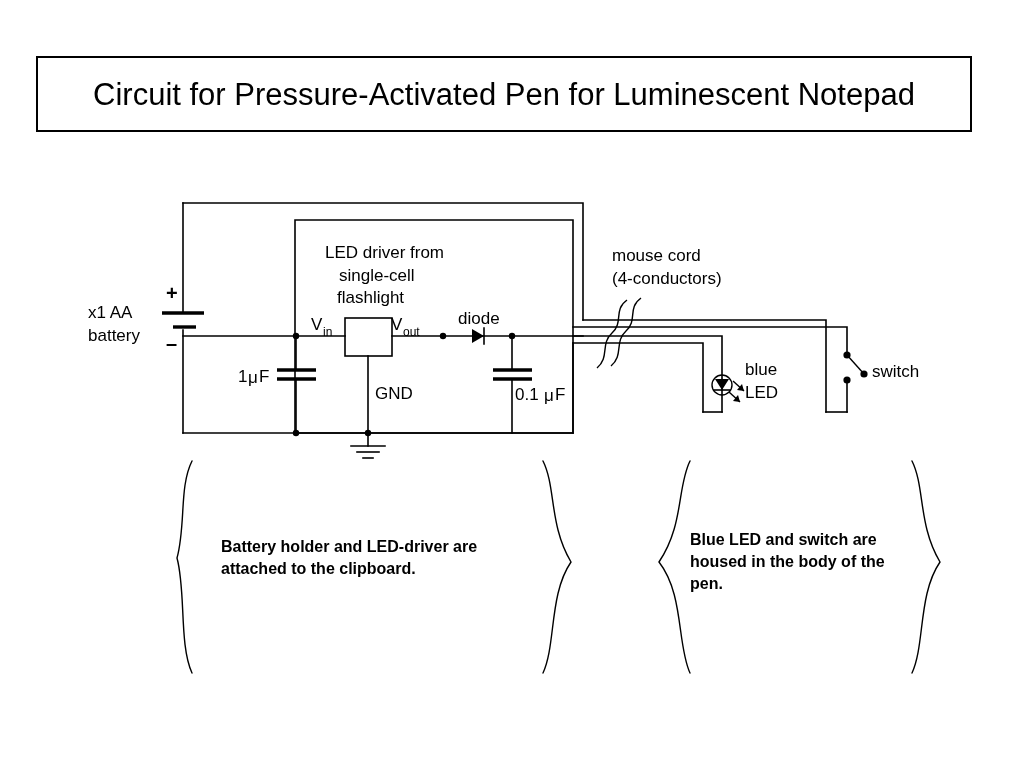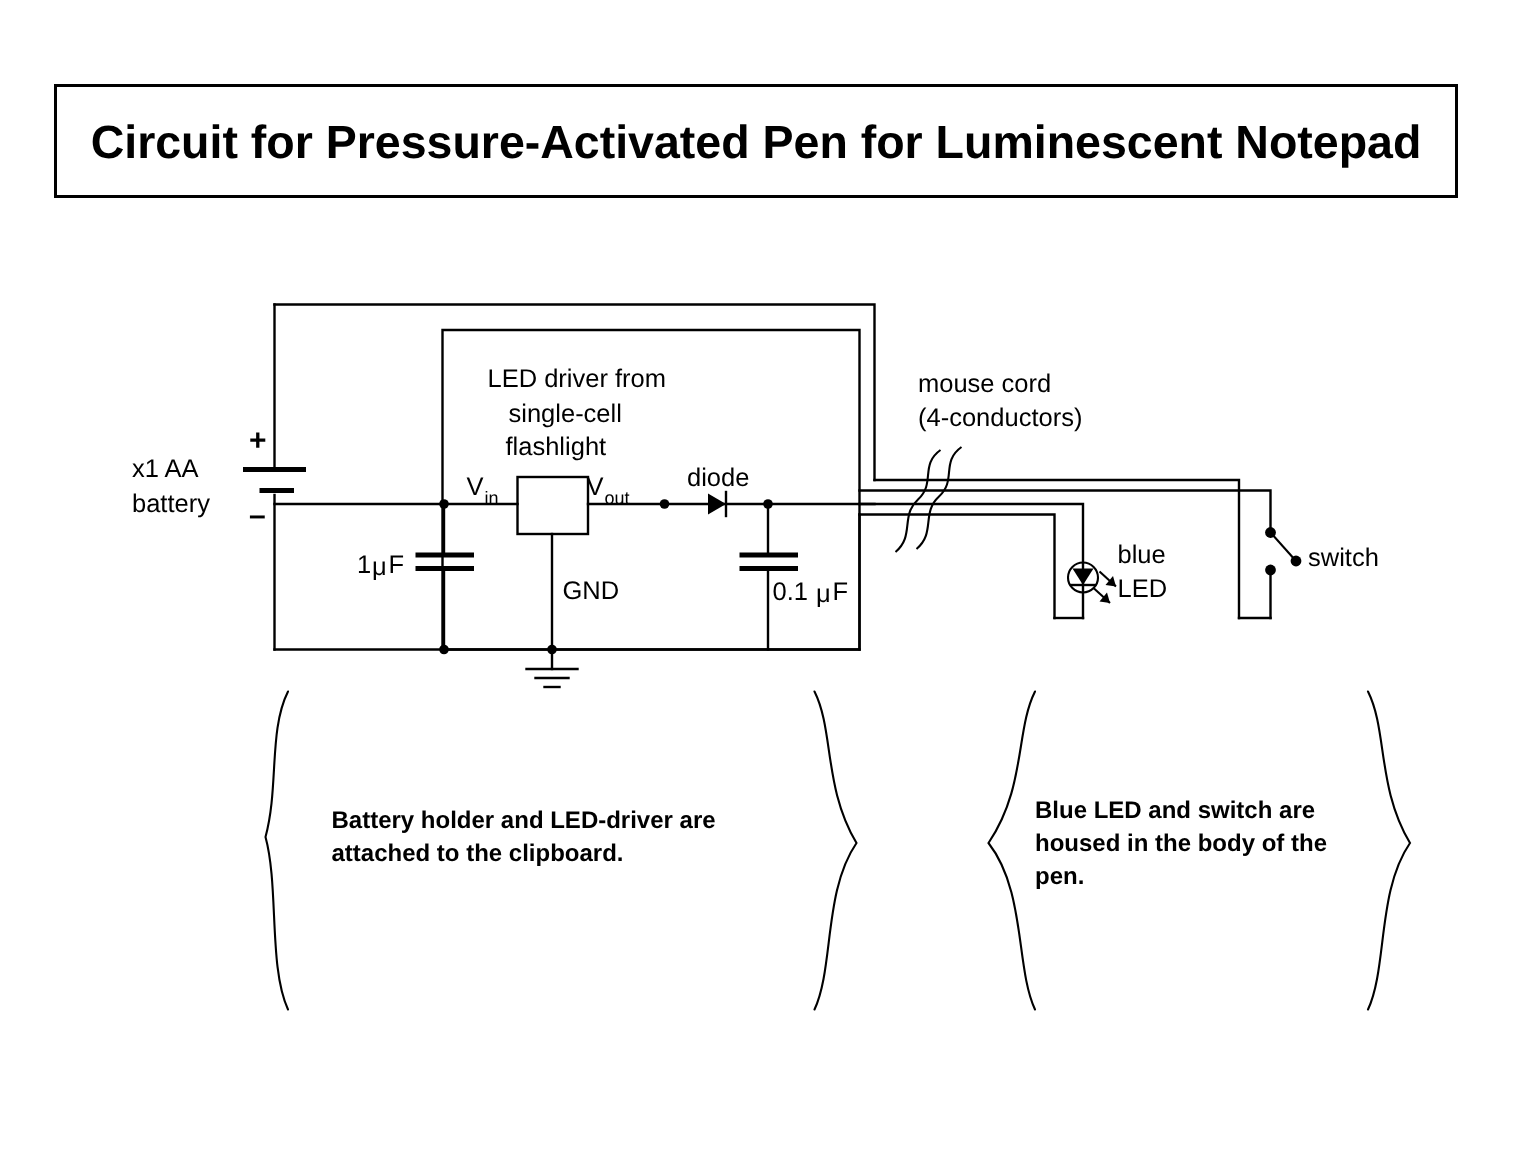--- a/index.html
+++ b/index.html
@@ -32,21 +32,20 @@
     align-items: center;
     justify-content: center;
     background: #ffffff;
   }
   .title-text {
     font-size: 31px;
     line-height: 1;
     letter-spacing: 0px;
     white-space: nowrap;
     color: #000000;
-    font-weight: bold;
   }
   svg.schematic {
     position: absolute;
     left: 0;
     top: 0;
     width: 1024px;
     height: 768px;
   }
   svg text {
     font-family: "Liberation Sans", sans-serif;

